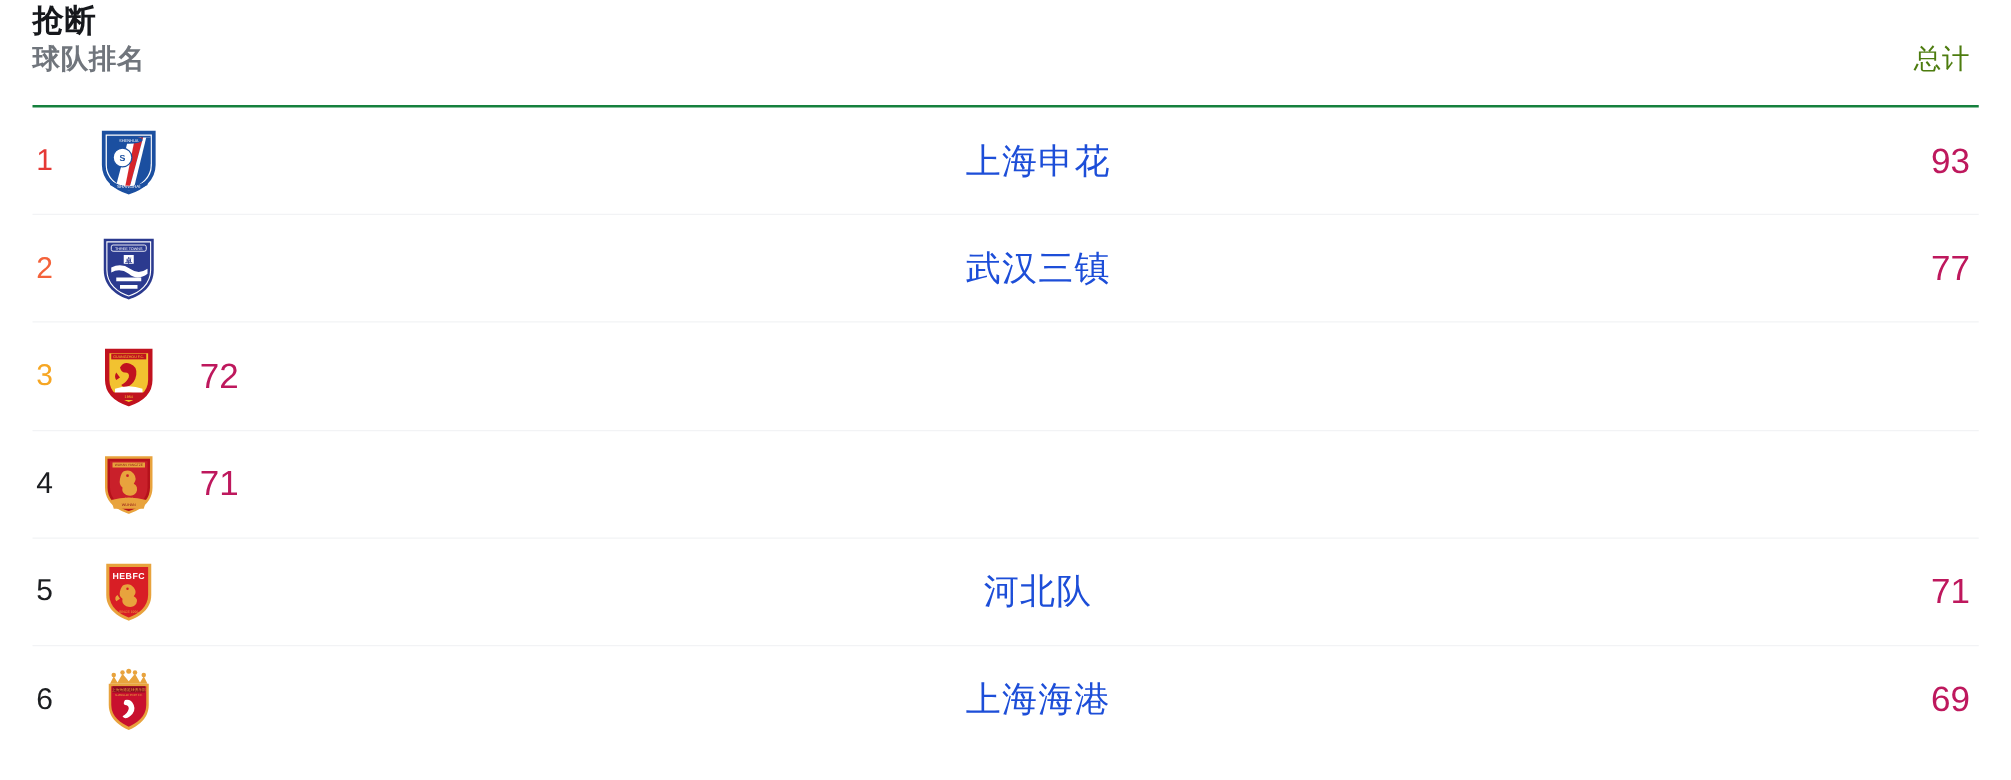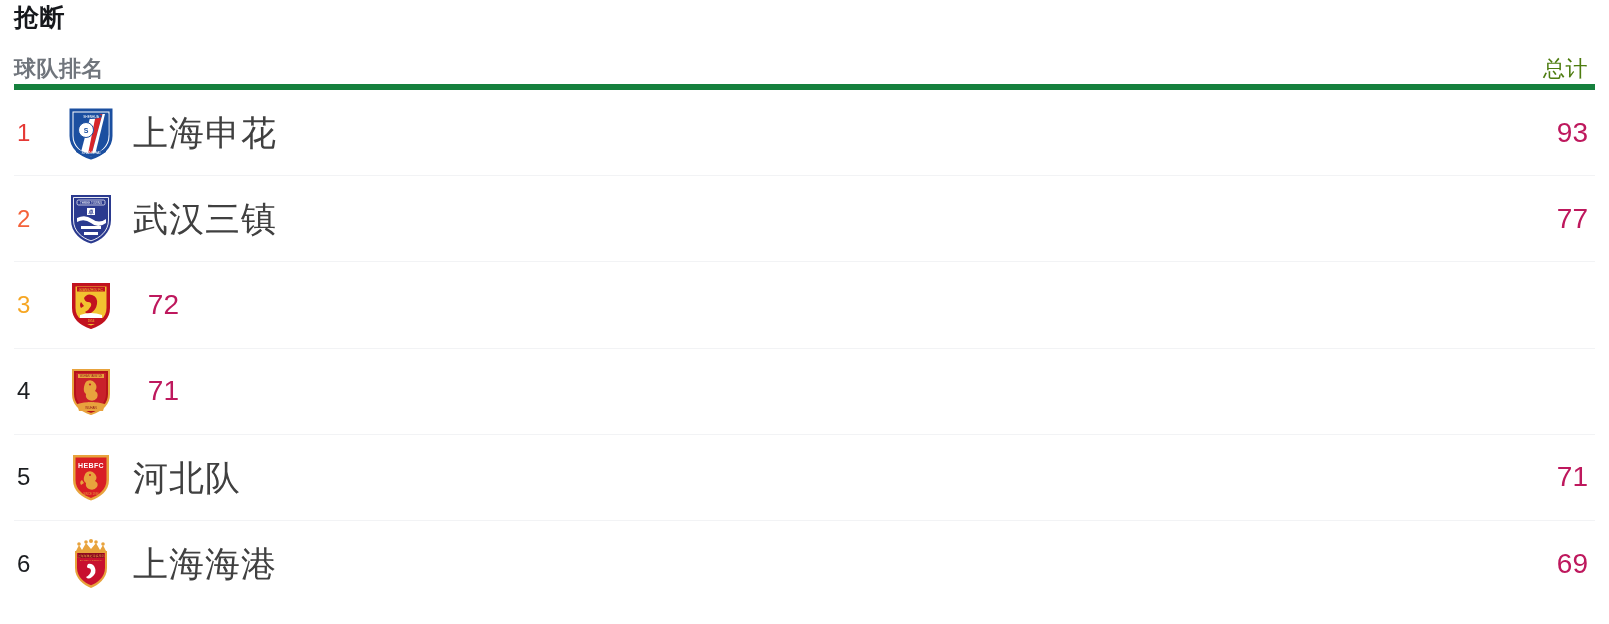--- a/index.html
+++ b/index.html
@@ -12,39 +12,39 @@
     height: 624px;
     font-family: "Liberation Sans", "DejaVu Sans", sans-serif;
     -webkit-font-smoothing: antialiased;
     overflow: hidden;
   }
   .page {
     position: relative;
     width: 1609px;
     height: 624px;
     box-sizing: border-box;
-    padding: 0 14px;
+    padding: 0 26px;
   }
 
   
   .stat-title {
     font-size: 25px;
     font-weight: bold;
     color: #16181c;
     line-height: 30px;
     padding-top: 2px;
     letter-spacing: 0.5px;
   }
 
   
   .table-head {
     display: flex;
-    align-items: flex-end;
+    align-items: flex-start;
     height: 52px;
-    border-bottom: 6px solid #15803d;
+    border-bottom: 2px solid #15803d;
   }
   .head-team {
     flex: 1 1 auto;
     font-size: 22px;
     font-weight: bold;
     color: #70757c;
     letter-spacing: 0.5px;
   }
   .head-total {
     flex: 0 0 auto;
@@ -81,25 +81,26 @@
     flex: 0 0 56px;
     height: 56px;
     display: flex;
     align-items: center;
     justify-content: center;
   }
   .crest svg { display: block; }
 
   .team-name {
     flex: 1 1 auto;
-    font-size: 35px;
-    color: #404040;
+    font-size: 28px;
+    color: #1d4ed8;
     padding-left: 14px;
     letter-spacing: 1px;
     line-height: 1;
+    text-align: center;
   }
 
   .total {
     flex: 0 0 auto;
     font-size: 28px;
     color: #be185d;
     text-align: right;
     padding-right: 7px;
     line-height: 1;
     min-width: 60px;

